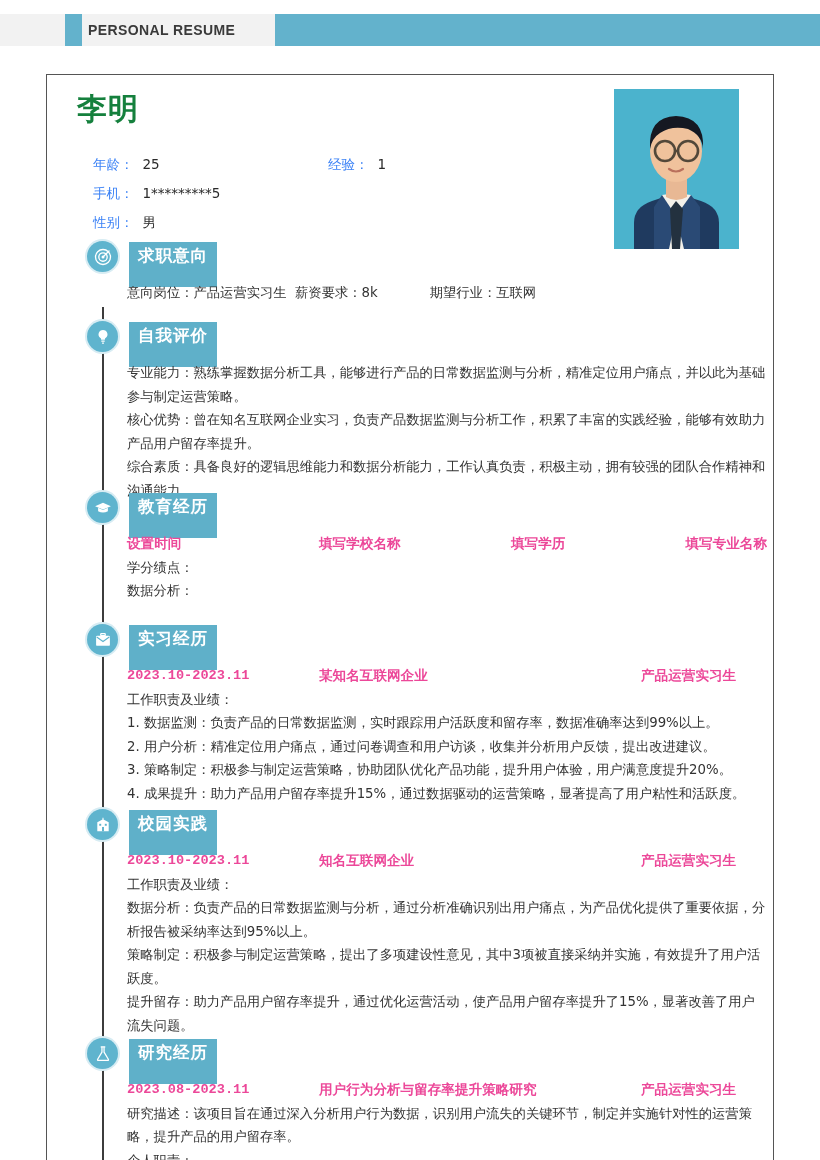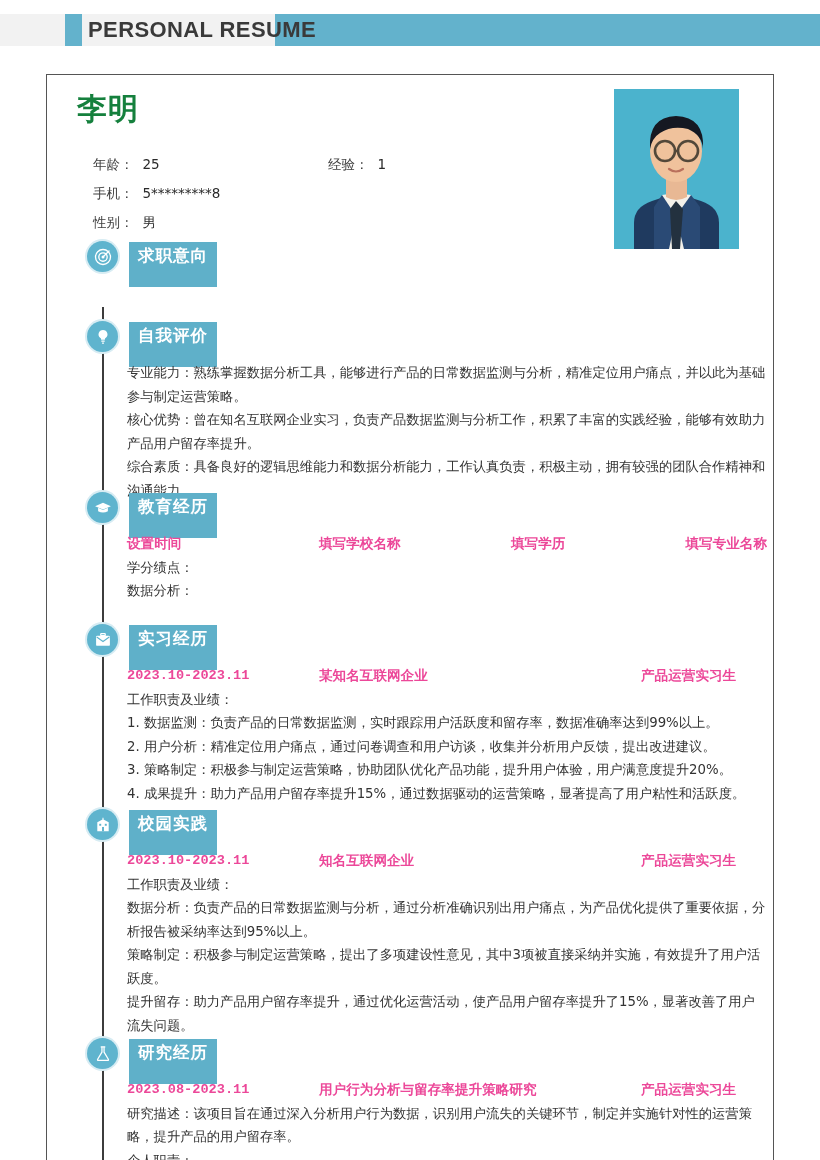--- a/index.html
+++ b/index.html
@@ -21,21 +21,21 @@
     position:absolute; left:0; top:0; width:275px; height:32px;
     background:#f2f2f2;
   }
   .banner-tab {
     position:absolute; left:65px; top:0; width:17px; height:32px;
     background:#63b2cc;
   }
   .banner-title {
     position:absolute; left:88px; top:0; height:32px;
     display:flex; align-items:center;
-    font-size:22px; font-weight:bold; letter-spacing:.4px;
+    font-size:14px; font-weight:bold; letter-spacing:.4px;
     color:#3a3a3a; white-space:nowrap;
     font-family:"Liberation Sans",sans-serif;
   }
 
   
   .card {
     position:absolute; left:46px; top:74px;
     width:728px; height:1090px;
     border:1px solid #555; border-bottom:none;
     background:#fff;
@@ -64,21 +64,21 @@
   .photo svg { display:block; width:125px; height:160px; }
 
   .info-grid {
     position:absolute; left:46px; top:75px;
     width:470px;
     font-size:13.5px; color:#333;
     line-height:29px;
   }
   .info-row { display:flex; }
   .info-cell { display:flex; width:247px; }
-  .info-cell .lbl { color:#404040; }
+  .info-cell .lbl { color:#3b82f6; }
   .info-cell .val { margin-left:9px; color:#2a2a2a; }
 
   
   .sec { position:absolute; left:0; width:728px; }
   .sec-head { position:relative; height:34px; }
   .sec-icon {
     position:absolute; left:40px; top:0;
     width:31px; height:31px; border-radius:50%;
     background:#5fb4ce;
     display:flex; align-items:center; justify-content:center;
@@ -164,21 +164,21 @@
         <span class="val">25</span>
       </div>
       <div class="info-cell">
         <span class="lbl">经验：</span>
         <span class="val">1</span>
       </div>
     </div>
     <div class="info-row">
       <div class="info-cell">
         <span class="lbl">手机：</span>
-        <span class="val">5*********8</span>
+        <span class="val">1*********5</span>
       </div>
     </div>
     <div class="info-row">
       <div class="info-cell">
         <span class="lbl">性别：</span>
         <span class="val">男</span>
       </div>
     </div>
   </div>
 
@@ -186,20 +186,26 @@
     <div class="sec-head">
       <div class="sec-icon">
         <svg viewBox="0 0 24 24">
             <circle cx="12" cy="12" r="10" fill="none" stroke="#fff" stroke-width="1.8"></circle>
             <circle cx="12" cy="12" r="5.6" fill="none" stroke="#fff" stroke-width="1.8"></circle>
             <circle cx="12" cy="12" r="2" fill="#fff"></circle>
             <path d="M12 12 L20 4" stroke="#fff" stroke-width="1.8" stroke-linecap="round"></path>
           </svg>
       </div>
       <div class="sec-title">求职意向</div>
+    </div>
+    <div class="sec-body" style="top:40px">
+      <div class="intent-line">
+        <span class="intent-a"><span>意向岗位：</span><span>产品运营实习生</span>&nbsp;&nbsp;<span>薪资要求：</span><span>8k</span></span>
+        <span><span>期望行业：</span><span>互联网</span></span>
+      </div>
     </div>
   </div>
 
   <div class="sec" style="top:246px">
     <div class="sec-head">
       <div class="sec-icon">
         <svg viewBox="0 0 24 24">
             <path d="M12 2.5a6 6 0 0 0-3.4 10.9c.6.5.9 1.1.9 1.8v.3h5v-.3c0-.7.3-1.3.9-1.8A6 6 0 0 0 12 2.5z" fill="#fff"></path>
             <rect x="9.6" y="16.7" width="4.8" height="1.7" rx=".6" fill="#fff"></rect>
             <rect x="10.6" y="19.3" width="2.8" height="1.6" rx=".6" fill="#fff"></rect>

